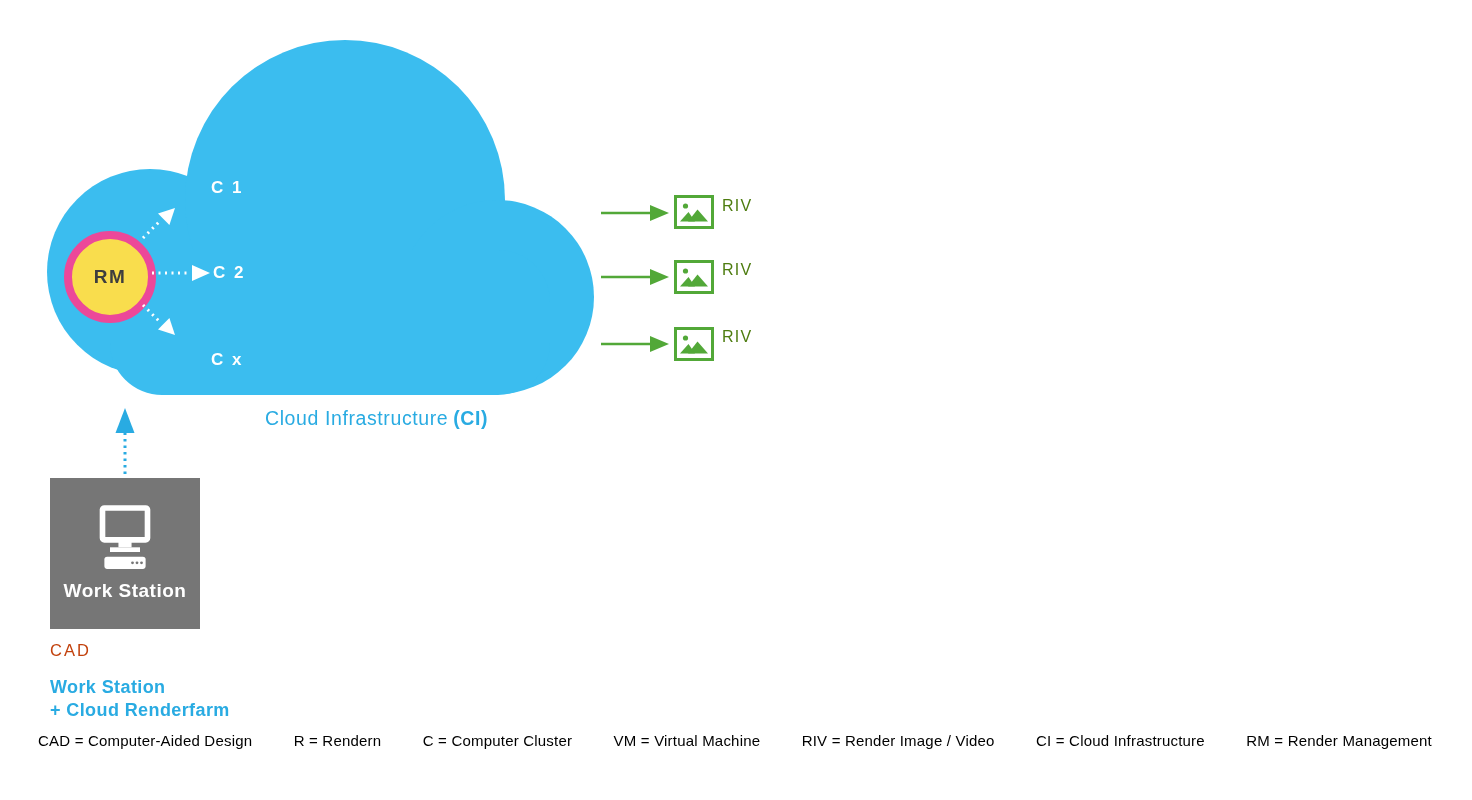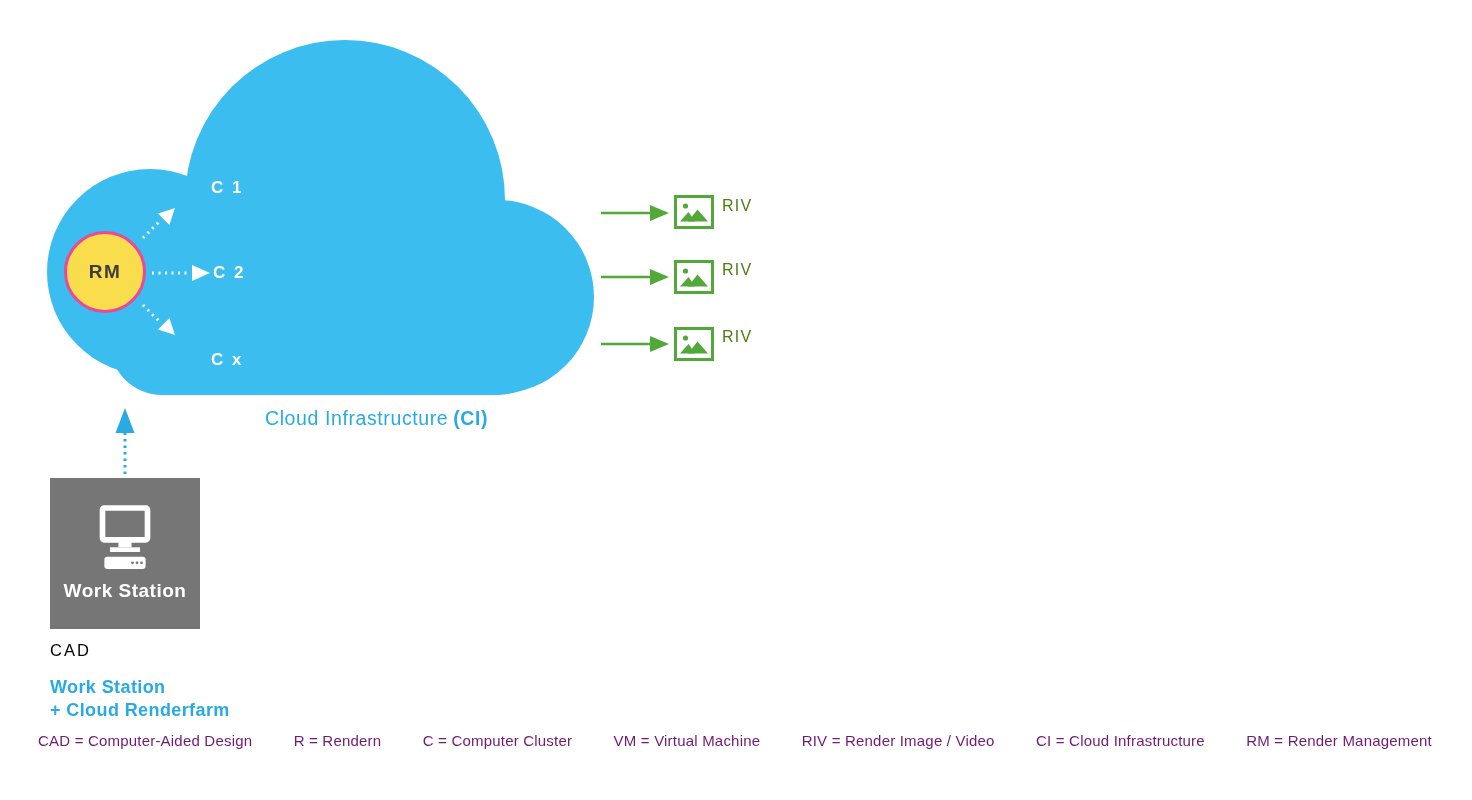--- a/index.html
+++ b/index.html
@@ -12,21 +12,21 @@
   }
   .abs{position:absolute;}
 
   
   .cloud-svg{position:absolute;left:40px;top:35px;}
 
   
   .rm{
     position:absolute;left:64px;top:231px;
     width:76px;height:76px;border-radius:50%;
-    background:#F9DD4D;border:3px solid #ec4899;
+    background:#F9DD4D;border:8px solid #ec4899;
     display:flex;align-items:center;justify-content:center;
     font-size:19px;font-weight:700;letter-spacing:1.5px;color:#3E3E3E;
   }
 
   
   .cluster-label{
     position:absolute;color:#fff;font-size:17px;font-weight:600;
     letter-spacing:2px;white-space:nowrap;text-align:center;
   }
   .cluster-row{position:absolute;display:flex;}
@@ -64,32 +64,32 @@
 
   
   .ws-box{
     position:absolute;left:50px;top:478px;width:150px;height:151px;background:#767676;
     display:flex;flex-direction:column;align-items:center;
   }
   .ws-box svg{margin-top:27px;}
   .ws-label{margin-top:11px;color:#fff;font-size:19px;font-weight:700;letter-spacing:0.5px;}
   .cad-label{
     position:absolute;left:50px;top:641px;
-    font-size:16.5px;color:#000000;letter-spacing:2px;font-weight:500;
+    font-size:16.5px;color:#c2410c;letter-spacing:2px;font-weight:500;
   }
   .ws-caption{
     position:absolute;left:50px;top:676px;
     color:#29ABE2;font-size:18px;font-weight:700;letter-spacing:0.4px;line-height:22.5px;
   }
 
   
   .legend{
     position:absolute;left:38px;top:732px;width:1394px;
     display:flex;justify-content:space-between;
-    font-size:15px;color:#701a75;font-weight:500;letter-spacing:0.2px;white-space:nowrap;
+    font-size:15px;color:#000000;font-weight:500;letter-spacing:0.2px;white-space:nowrap;
   }
 </style>
 </head>
 <body>
 
 <div class="canvas">
 
   <svg class="cloud-svg" width="560" height="365" viewBox="0 0 560 365">
     <g fill="#3BBDEF">
       <circle cx="110" cy="237" r="103"></circle>

